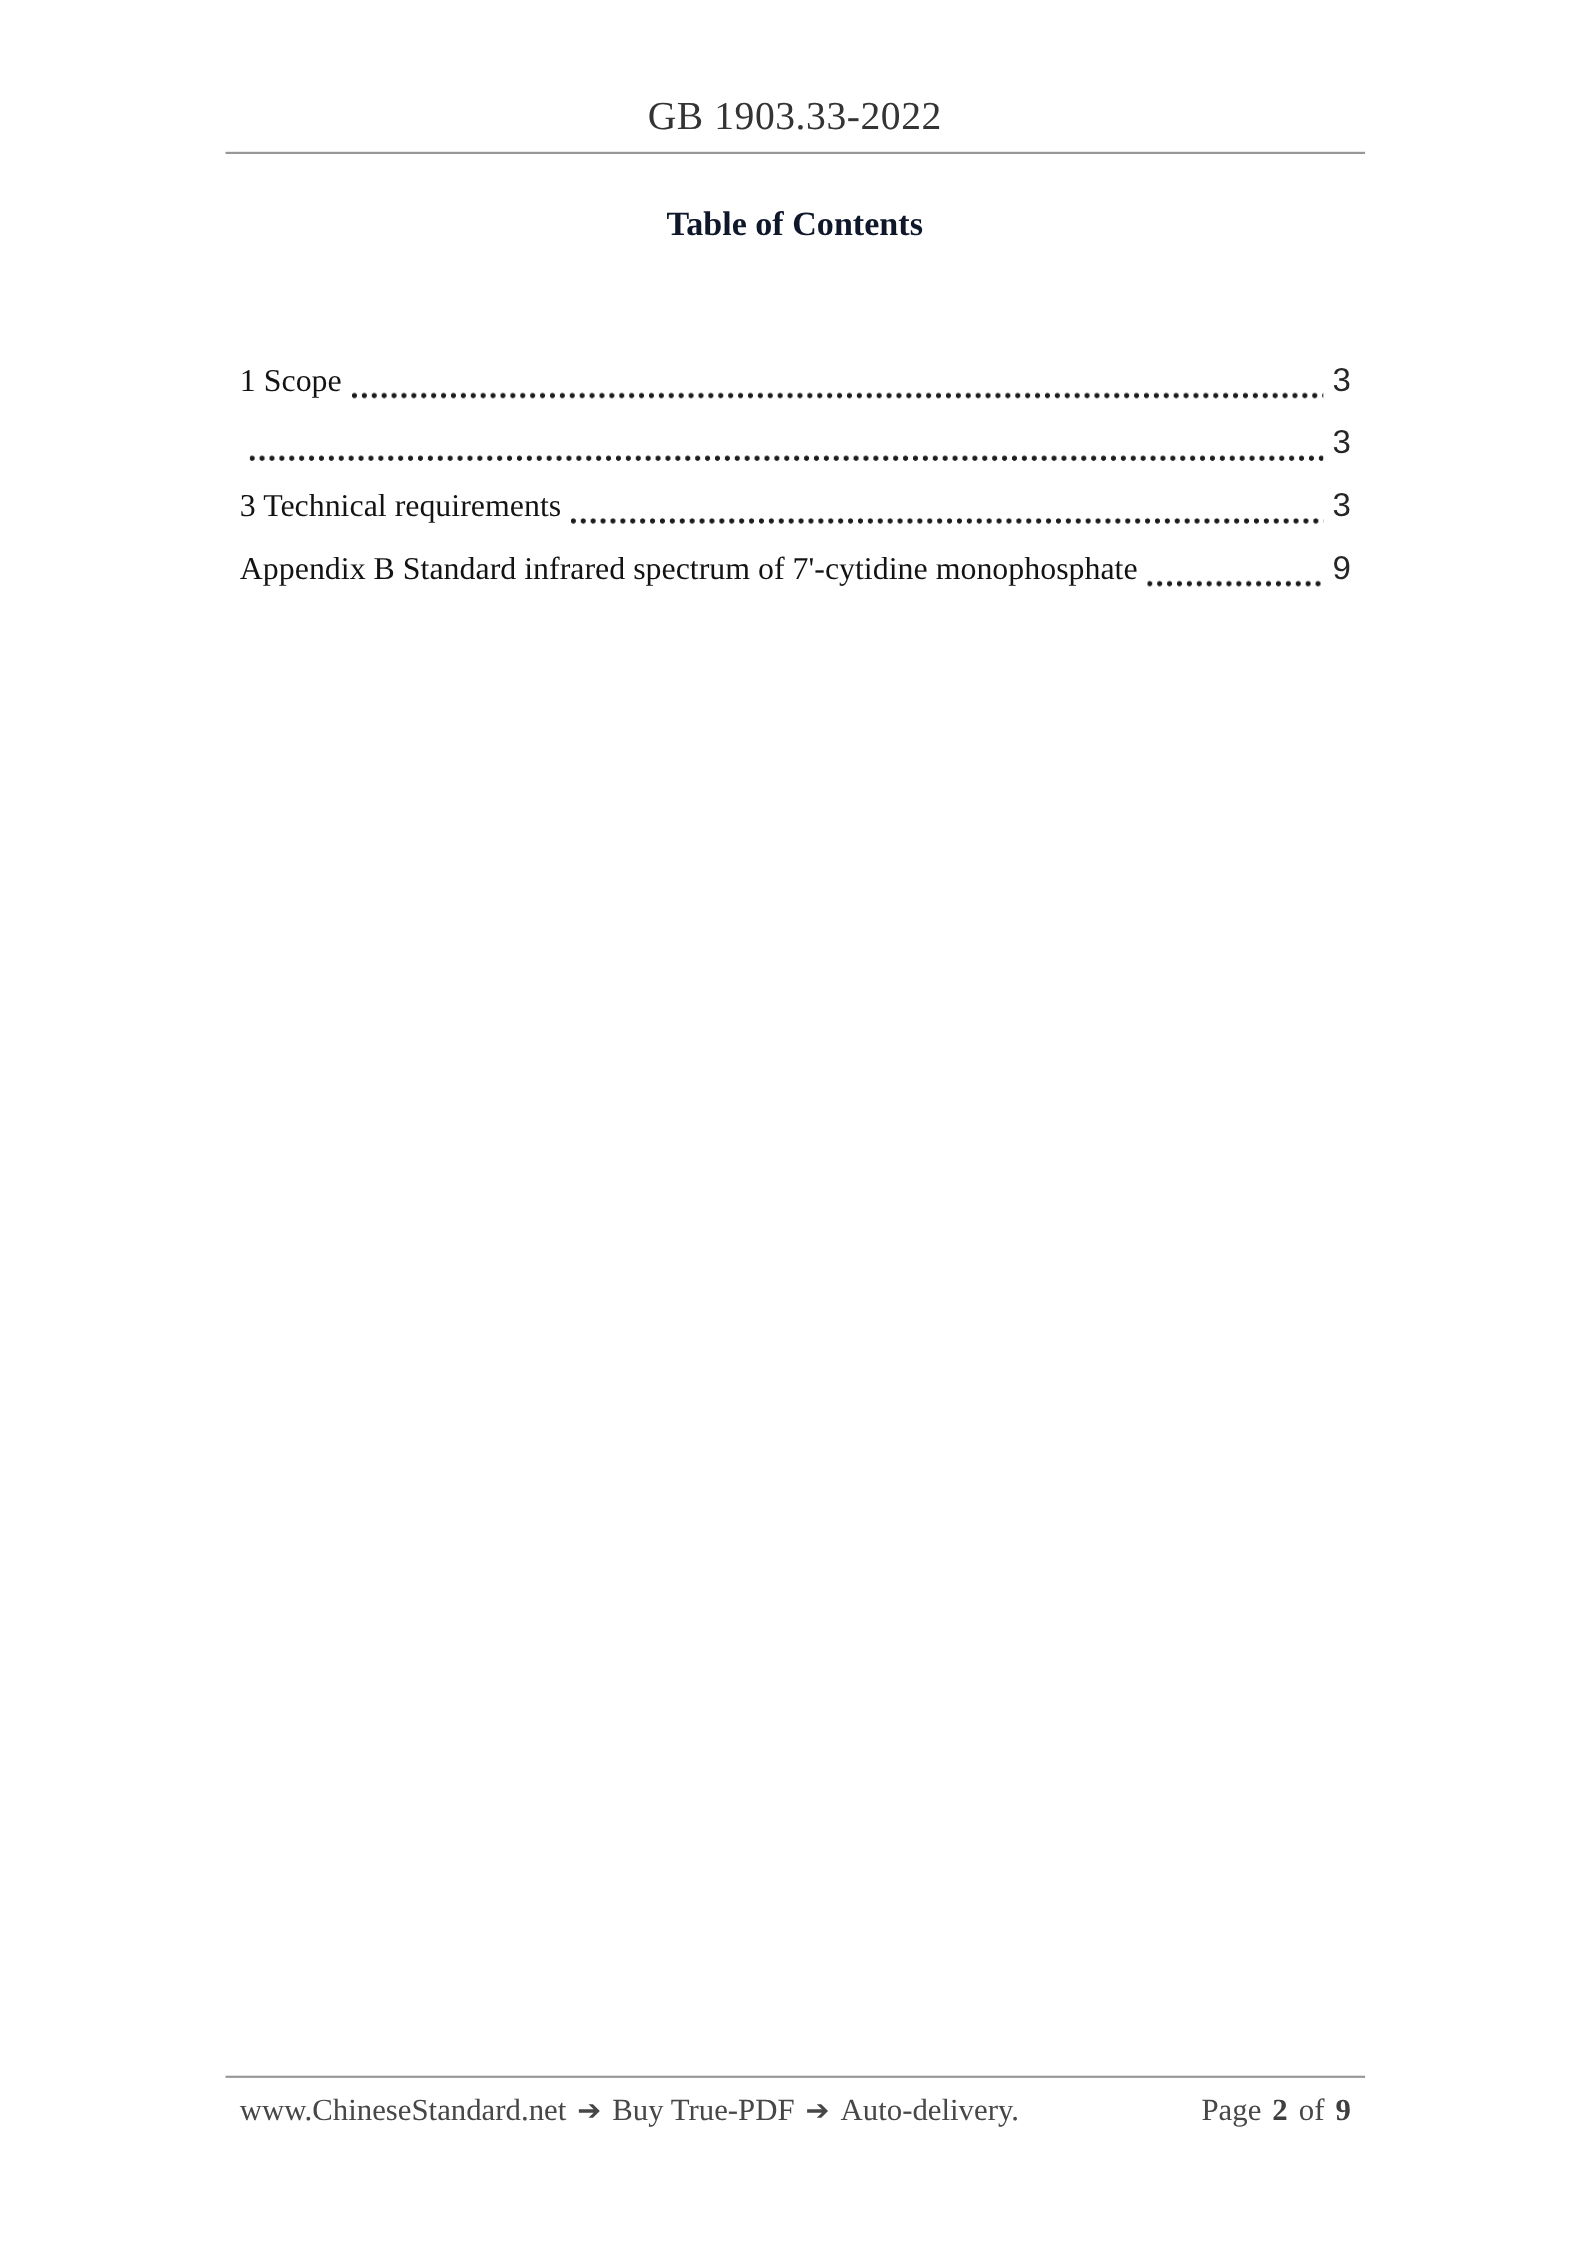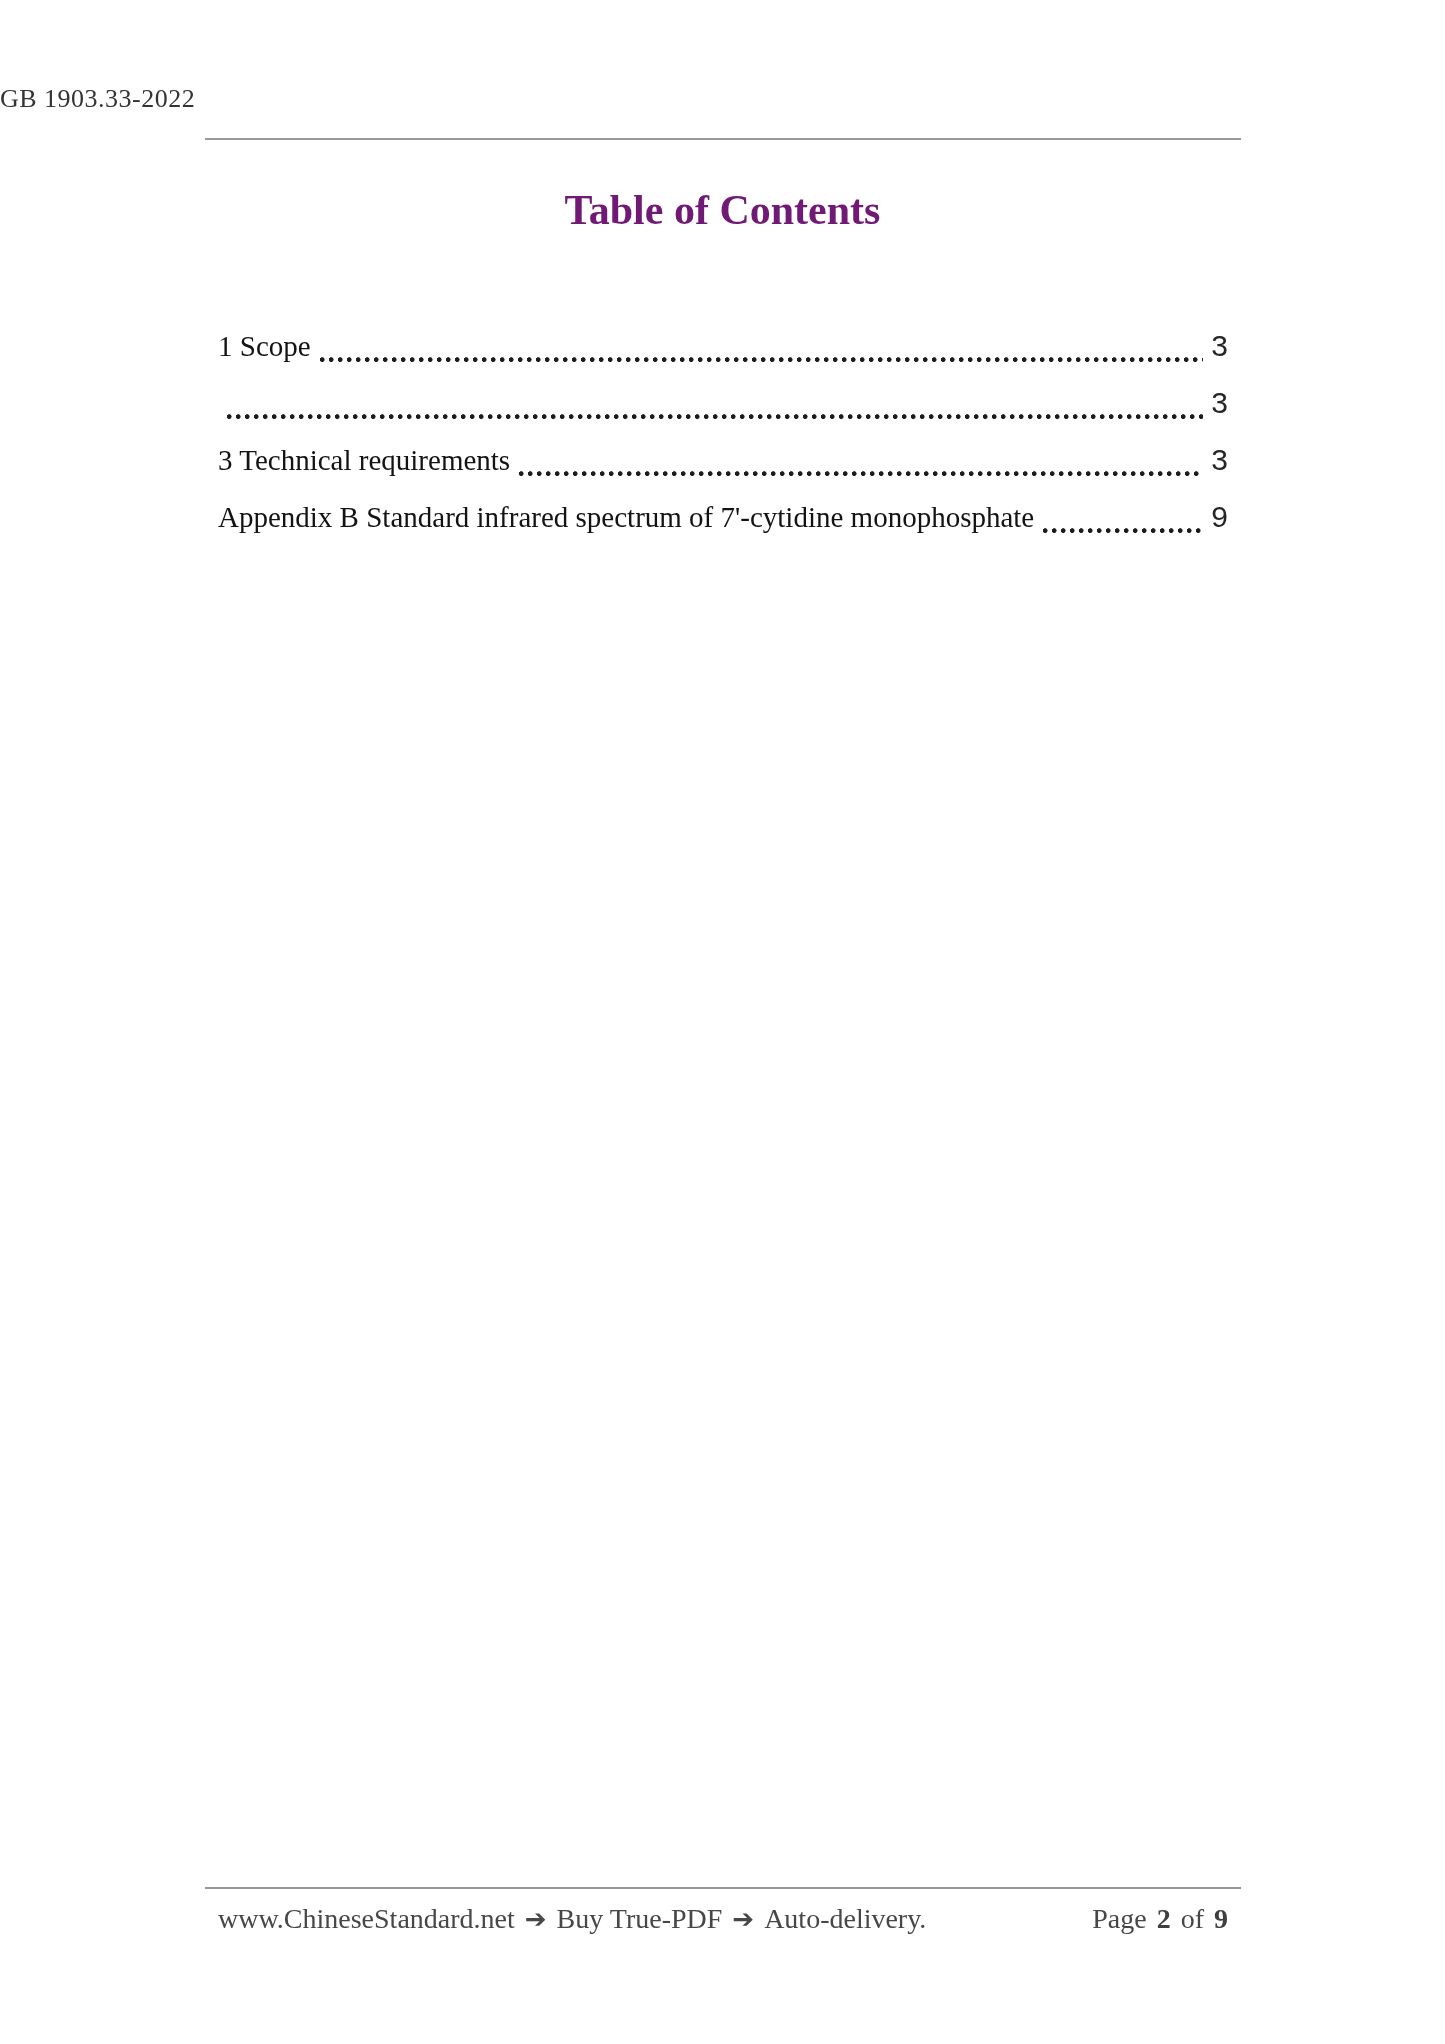--- a/index.html
+++ b/index.html
@@ -15,45 +15,45 @@
     font-family: "Liberation Serif", serif;
     overflow: hidden;
   }
 
   
   .doc-header {
     position: absolute;
     top: 84px;
     left: 0;
     width: 100%;
-    text-align: left;
-    font-size: 26px;
+    text-align: center;
+    font-size: 36px;
     color: #343434;
     letter-spacing: 0.5px;
   }
   .rule {
     position: absolute;
     left: 205px;
     width: 1036px;
     height: 2px;
     background: #989898;
   }
   .header-rule { top: 138px; }
 
   
   .title {
     position: absolute;
     top: 186px;
     left: 0;
     width: 100%;
     margin: 0;
     text-align: center;
-    font-size: 42px;
+    font-size: 31px;
     font-weight: bold;
-    color: #701a75;
+    color: #0f172a;
     font-family: "Liberation Serif", serif;
   }
 
   
   .toc {
     position: absolute;
     top: 306px;
     left: 218px;
     width: 1010px;
   }

